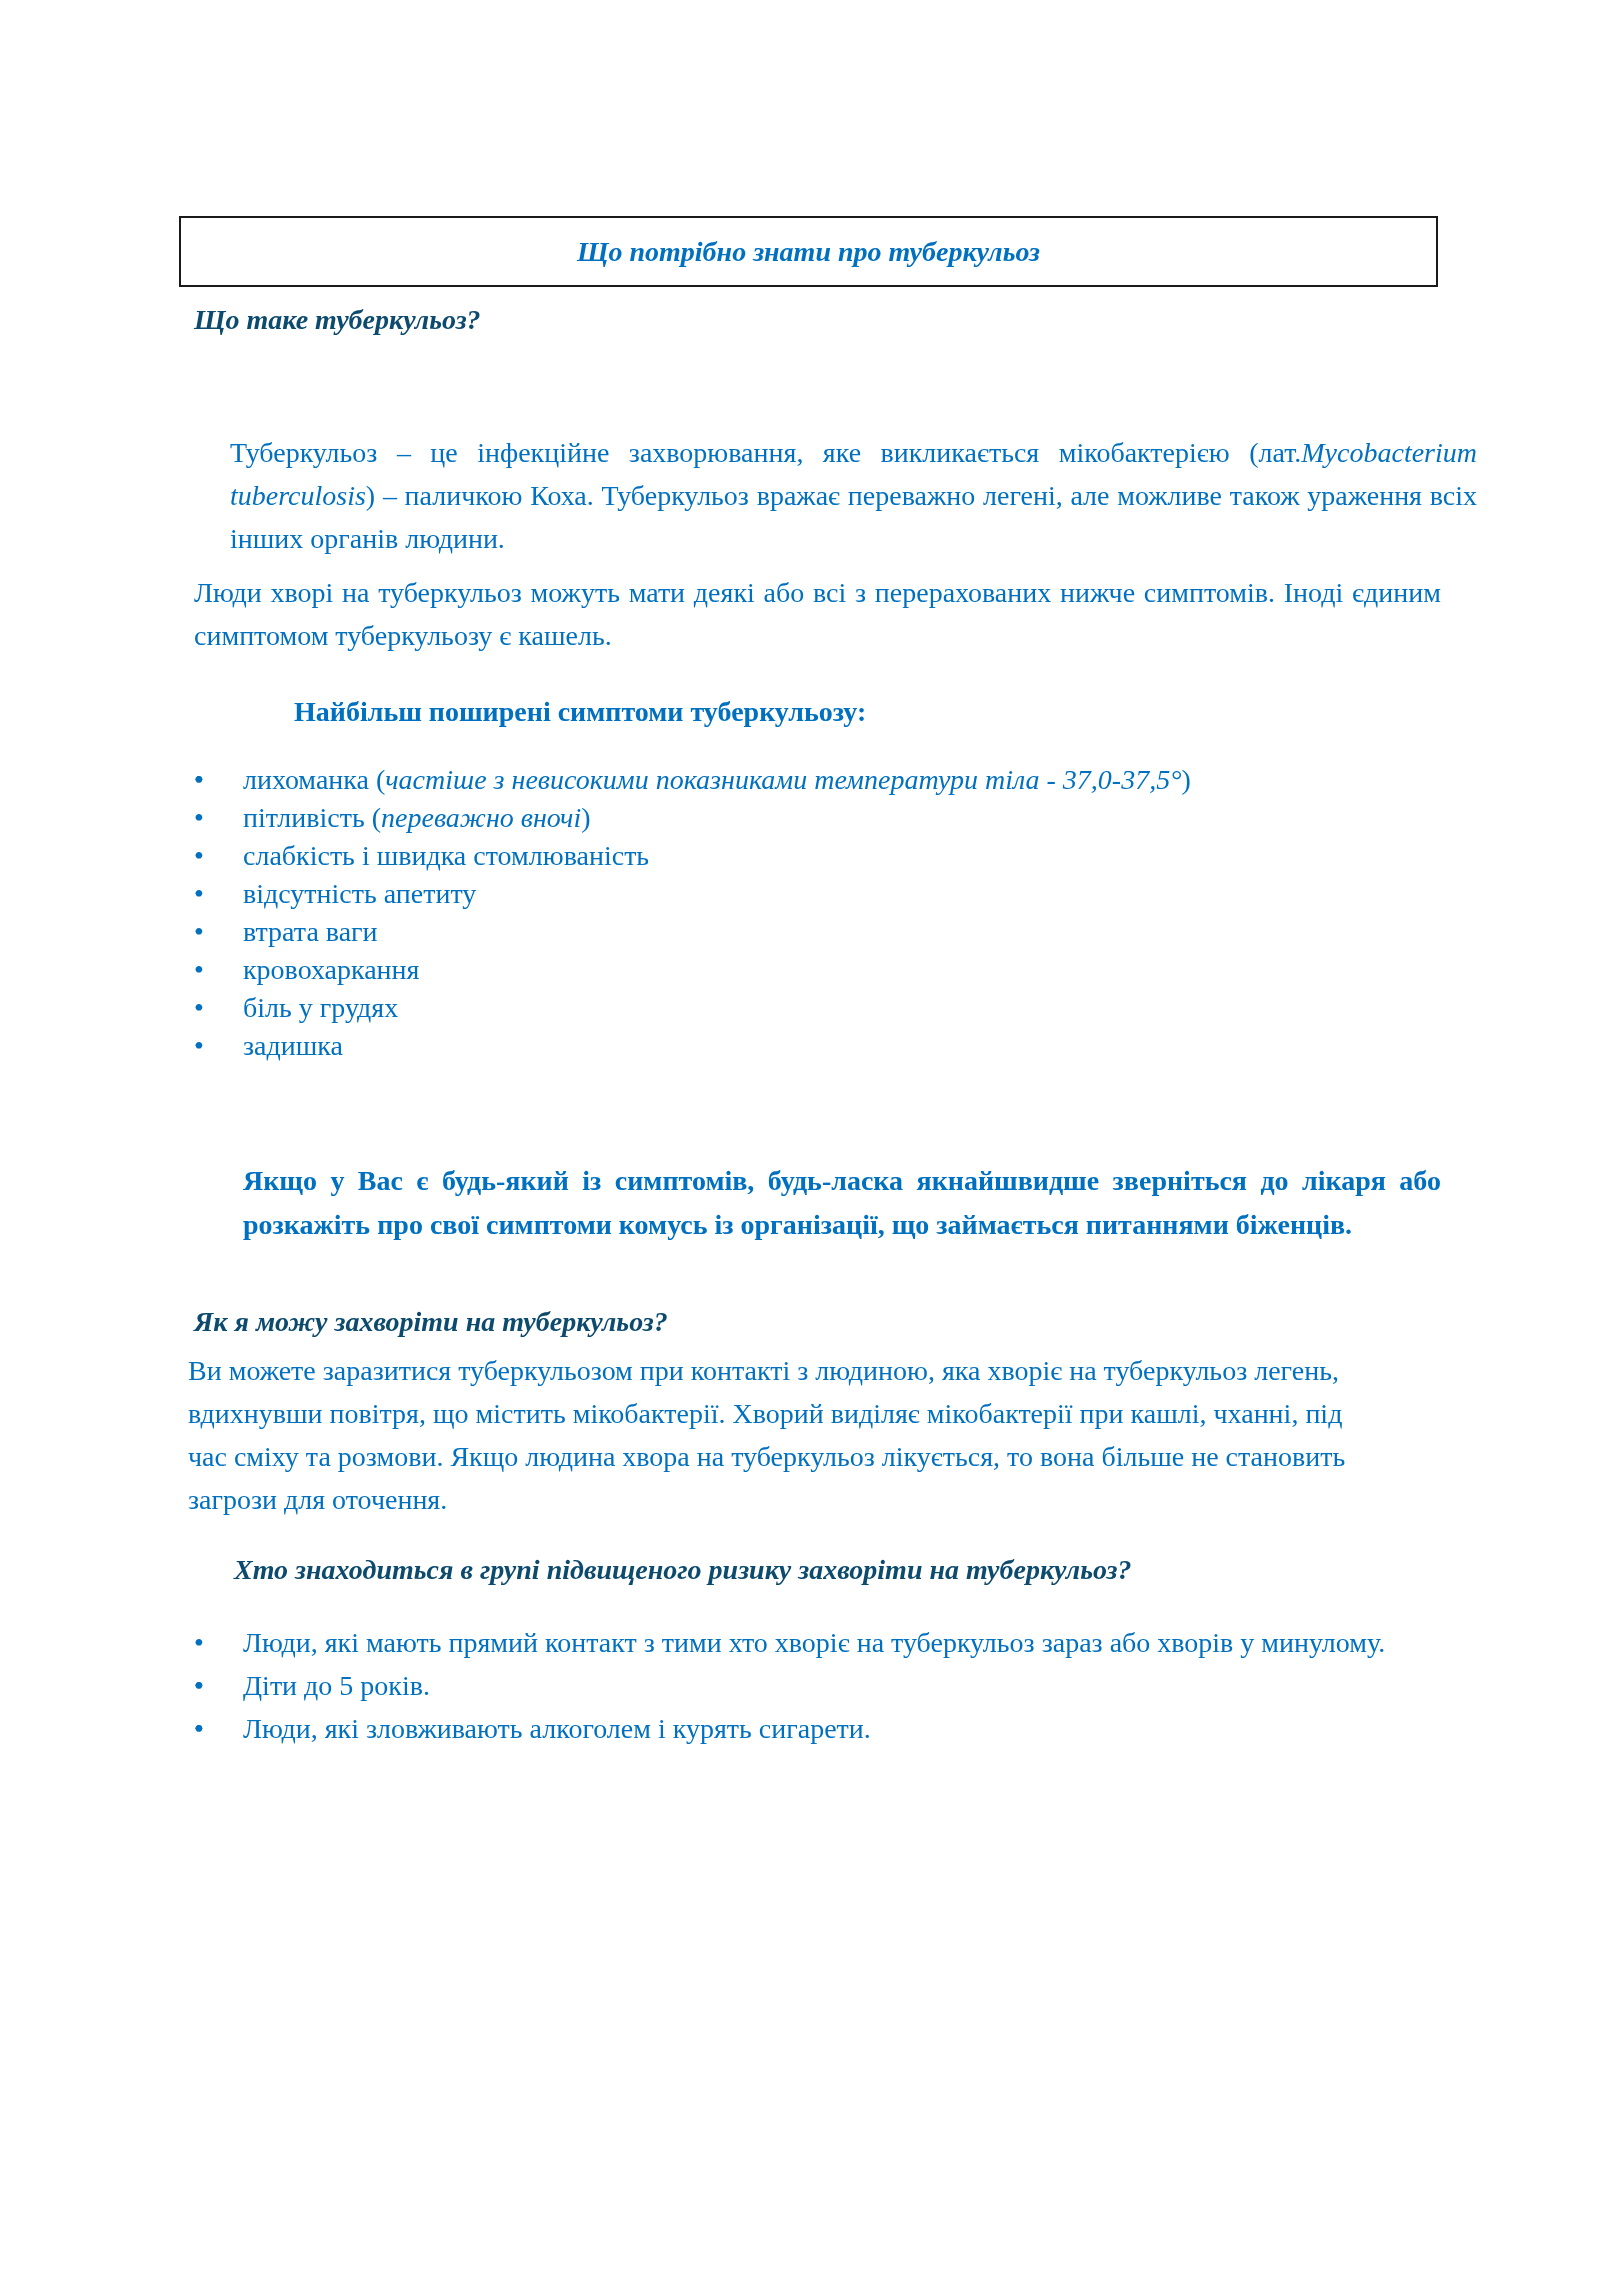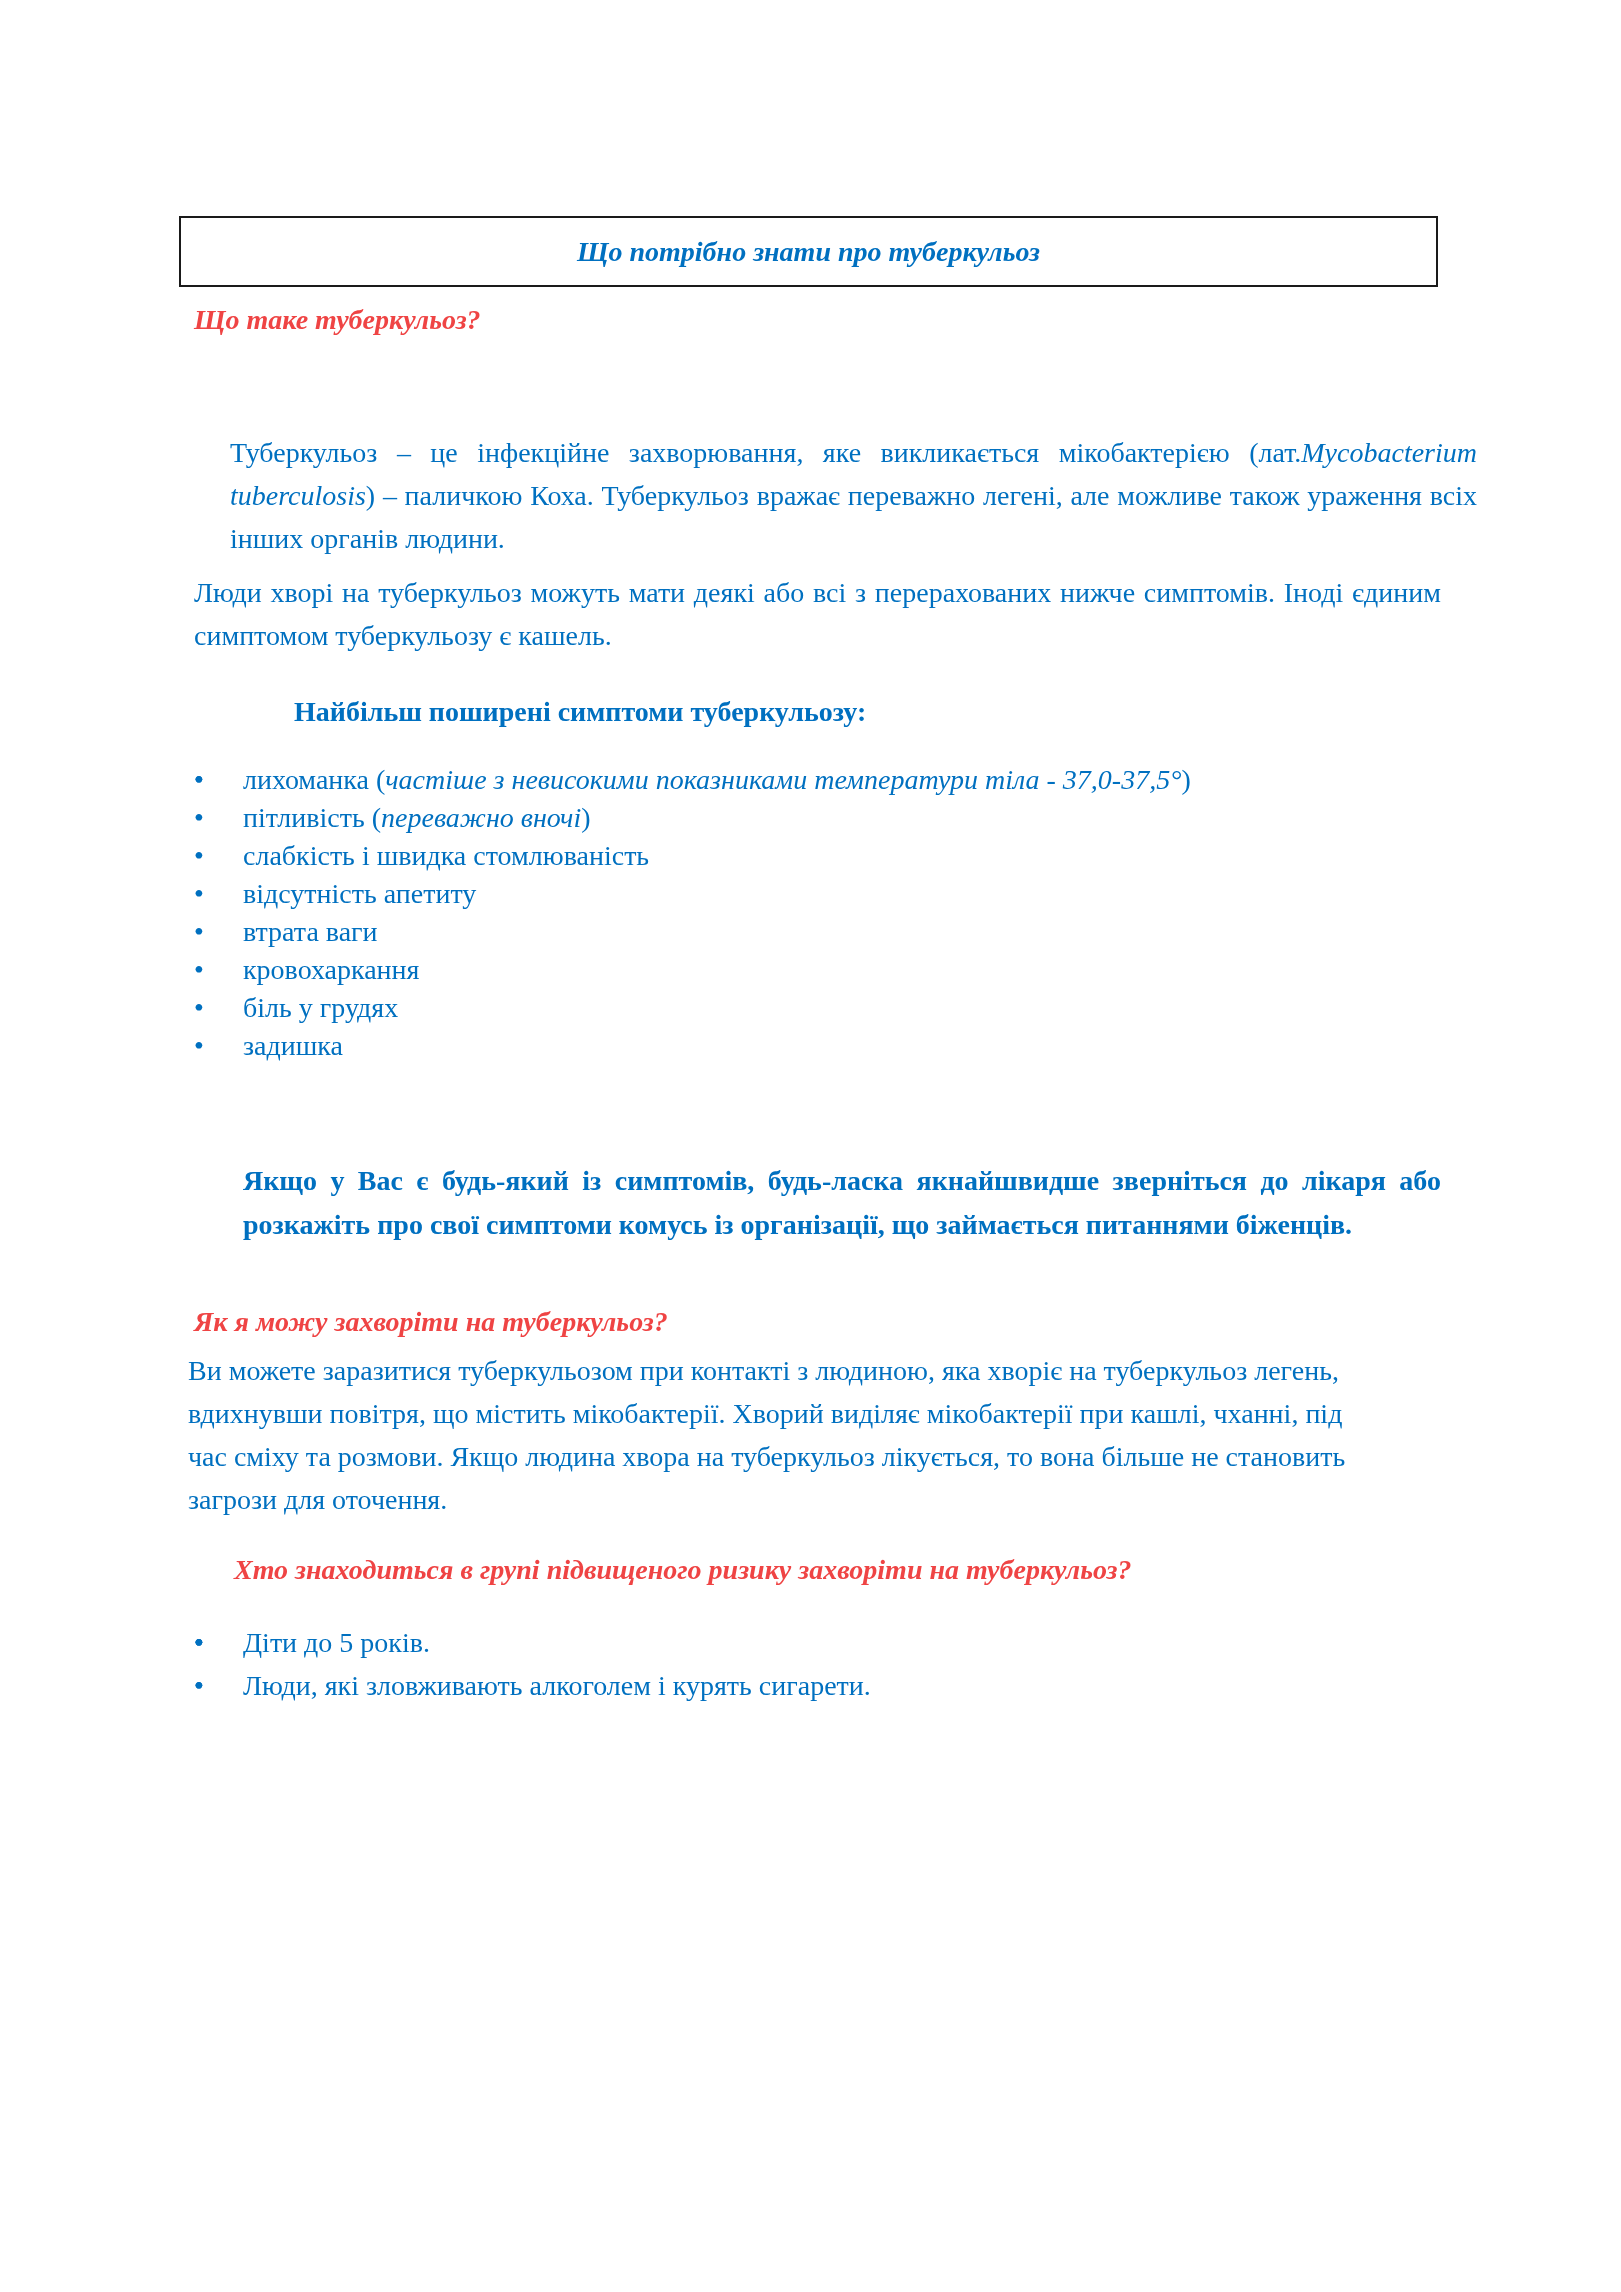--- a/index.html
+++ b/index.html
@@ -29,21 +29,21 @@
       font-weight: bold;
       font-size: 28px;
       color: #0070c0;
     }
     .h-italic {
       position: absolute;
       font-style: italic;
       font-weight: bold;
       font-size: 28px;
       margin: 0;
-      color: #ef4444;
+      color: #0c4a6e;
     }
     .para {
       position: absolute;
       margin: 0;
       font-size: 28px;
       line-height: 43px;
       text-align: justify;
       text-align-last: left;
     }
     .para.ragged { text-align: left; }
@@ -111,19 +111,19 @@
 
 <p class="callout" style="left:243px; top:1159px; width:1198px;">Якщо у Вас є будь-який із симптомів, будь-ласка якнайшвидше зверніться до лікаря або розкажіть про свої симптоми комусь із організації, що займається питаннями біженців.</p>
 
 <h2 class="h-italic" style="left:194px; top:1306px;">Як я можу захворіти на туберкульоз?</h2>
 
 <p class="para ragged" style="left:188px; top:1349px; width:1176px;">Ви можете заразитися туберкульозом при контакті з людиною, яка хворіє на туберкульоз легень, вдихнувши повітря, що містить мікобактерії. Хворий виділяє мікобактерії при кашлі, чханні, під час сміху та розмови. Якщо людина хвора на туберкульоз лікується, то вона більше не становить загрози для оточення.</p>
 
 <h2 class="h-italic" style="left:194px; top:1554px;margin-left:40px;">Хто знаходиться в групі підвищеного ризику захворіти на туберкульоз?</h2>
 
 <ul class="bullets risks" style="left:194px; top:1621px; width:1247px;">
-  <li><span class="dot">•</span></li>
+  <li><span class="dot">•</span><span>Люди, які мають прямий контакт з тими хто хворіє на туберкульоз зараз або хворів у минулому.</span></li>
   <li><span class="dot">•</span></li>
   <li><span class="dot">•</span><span>Діти до 5 років.</span></li>
   <li><span class="dot">•</span></li>
   <li><span class="dot">•</span><span>Люди, які зловживають алкоголем і курять сигарети.</span></li>
 </ul>
 
 
 </body></html>

